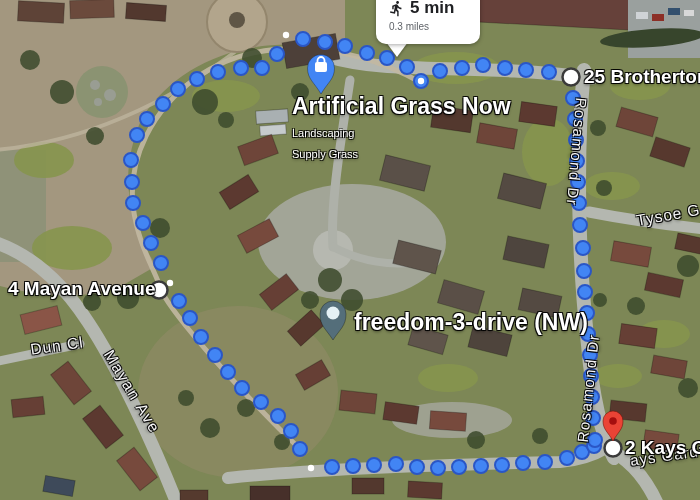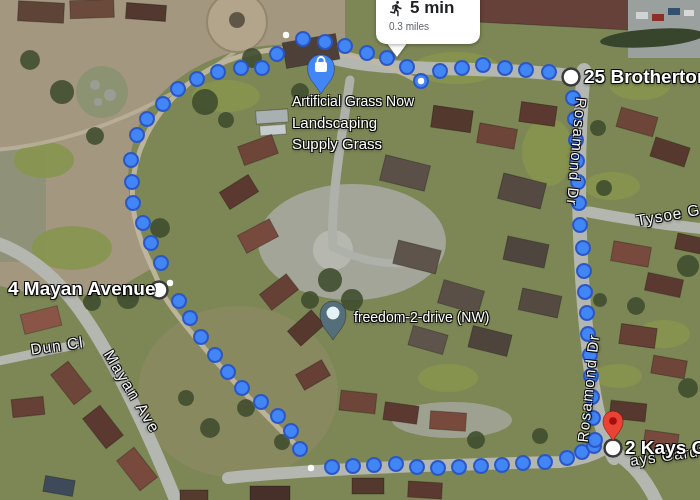--- a/index.html
+++ b/index.html
@@ -4,22 +4,22 @@
 <style>
   html,body{margin:0;padding:0;background:#222;}
   #app{position:relative;width:700px;height:500px;overflow:hidden;
        font-family:"Liberation Sans",sans-serif;background:#7d8756;}
   #map-svg{position:absolute;left:0;top:0;}
   .maplabel{position:absolute;color:#fff;white-space:nowrap;z-index:20;
     text-shadow:-1px -1px 0 rgba(0,0,0,.85),1px -1px 0 rgba(0,0,0,.85),
                 -1px 1px 0 rgba(0,0,0,.85),1px 1px 0 rgba(0,0,0,.85),
                  0 2px 3px rgba(0,0,0,.45);}
   .addr{font-size:19px;font-weight:700;}
-  .poi-title{font-size:14px;font-weight:400;}
-  .poi-sub{font-size:15px;font-weight:500;line-height:21px;}
+  .poi-title{font-size:23px;font-weight:700;}
+  .poi-sub{font-size:11px;font-weight:500;line-height:21px;}
   .street{font-size:15px;font-weight:500;letter-spacing:1px;color:#f5f5f5;}
   .street-vert{font-size:15px;letter-spacing:1.5px;}
   
   #bubble{position:absolute;left:376px;top:-16px;width:104px;height:60px;
     background:#fff;border-radius:10px;z-index:40;
     box-shadow:0 1px 4px rgba(0,0,0,.35);padding:14px 0 0 12px;box-sizing:border-box;}
   #bubble-tail{position:absolute;left:386px;top:42px;width:0;height:0;z-index:39;
     border-left:11px solid transparent;border-right:11px solid transparent;
     border-top:15px solid #fff;filter:drop-shadow(0 2px 1px rgba(0,0,0,.25));}
   .bubble-row1{display:flex;align-items:center;gap:5px;}
@@ -265,21 +265,21 @@
 <div class="maplabel street" style="left:635px;top:212px;transform:rotate(-10deg);transform-origin:left top;font-size:15.5px;">Tysoe Ga</div>
 <div class="maplabel street" style="left:132px;top:392px;transform:translate(-50%,-50%) rotate(59deg);font-size:15.5px;letter-spacing:2px;">Mayan Ave</div>
 <div class="maplabel street" style="left:57px;top:346px;transform:translate(-50%,-50%) rotate(-8deg);font-size:15.5px;">Dun Cl</div>
 <div class="maplabel street" style="left:629px;top:452px;transform:rotate(-8deg);transform-origin:left top;z-index:18;">ays Gard</div>
 
 <div class="maplabel" style="left:292px;top:93px;">
   <div class="poi-title">Artificial Grass Now</div>
   <div class="poi-sub" style="margin-top:3px;">Landscaping</div>
   <div class="poi-sub">Supply Grass</div>
 </div>
-<div class="maplabel poi-title" style="left:354px;top:309px;">freedom-2-drive (NW)</div>
+<div class="maplabel poi-title" style="left:354px;top:309px;">freedom-3-drive (NW)</div>
 <div class="maplabel addr" style="left:584px;top:66px;">25 Brotherton</div>
 <div class="maplabel addr" style="left:8px;top:278px;">4 Mayan Avenue</div>
 <div class="maplabel addr" style="left:625px;top:437px;">2 Kays G</div>
 
 <div id="bubble">
   <div class="bubble-row1">
     <svg width="17" height="17" viewBox="0 0 24 24">
       <path fill="#202124" d="M13.49 5.48c1.1 0 2-.9 2-2s-.9-2-2-2-2 .9-2 2 .9 2 2 2zm-3.6 13.9l1-4.4 2.1 2v6h2v-7.5l-2.1-2 .6-3c1.3 1.5 3.3 2.5 5.5 2.5v-2c-1.9 0-3.5-1-4.3-2.4l-1-1.6c-.4-.6-1-1-1.7-1-.3 0-.5.1-.8.1l-5.2 2.2v4.7h2v-3.4l1.8-.7-1.6 8.1-4.9-1-.4 2 7 1.4z"></path>
     </svg>
     <span class="bubble-duration">5 min</span>

